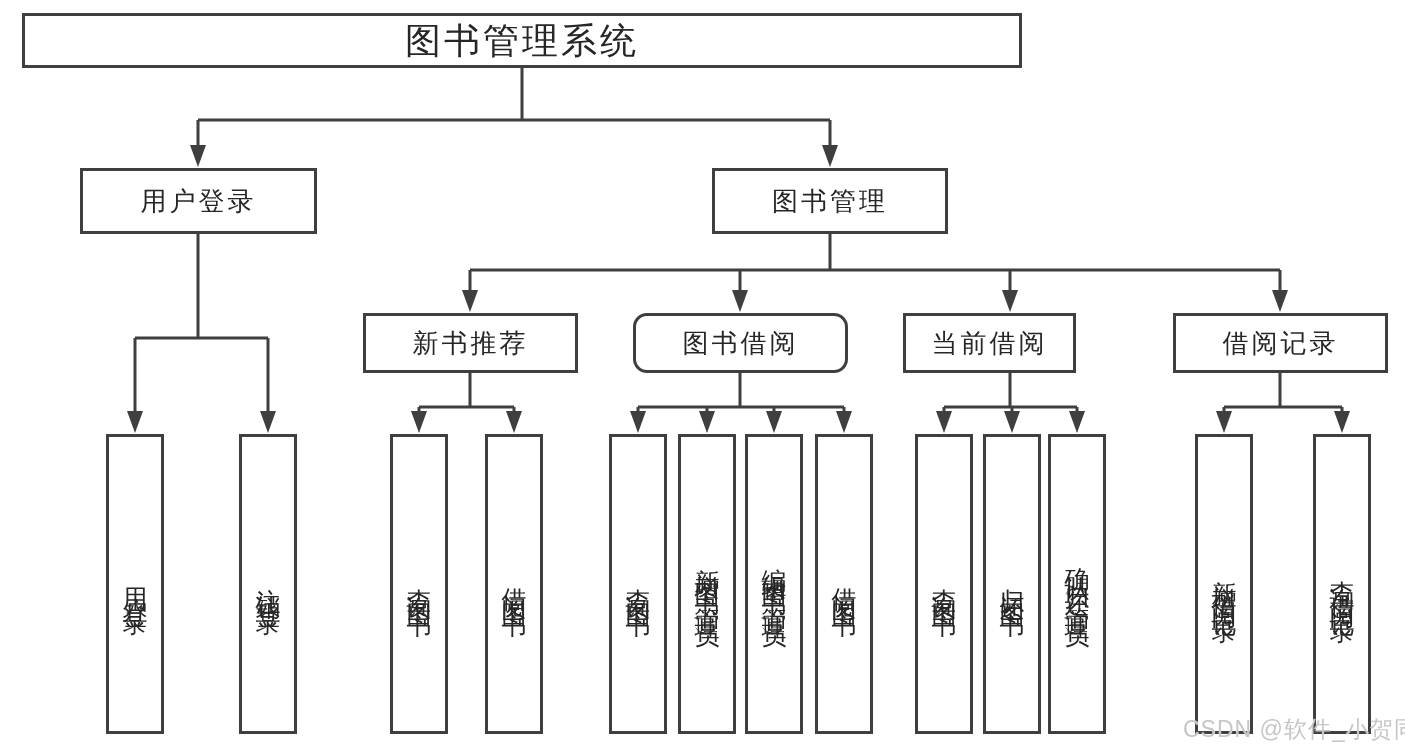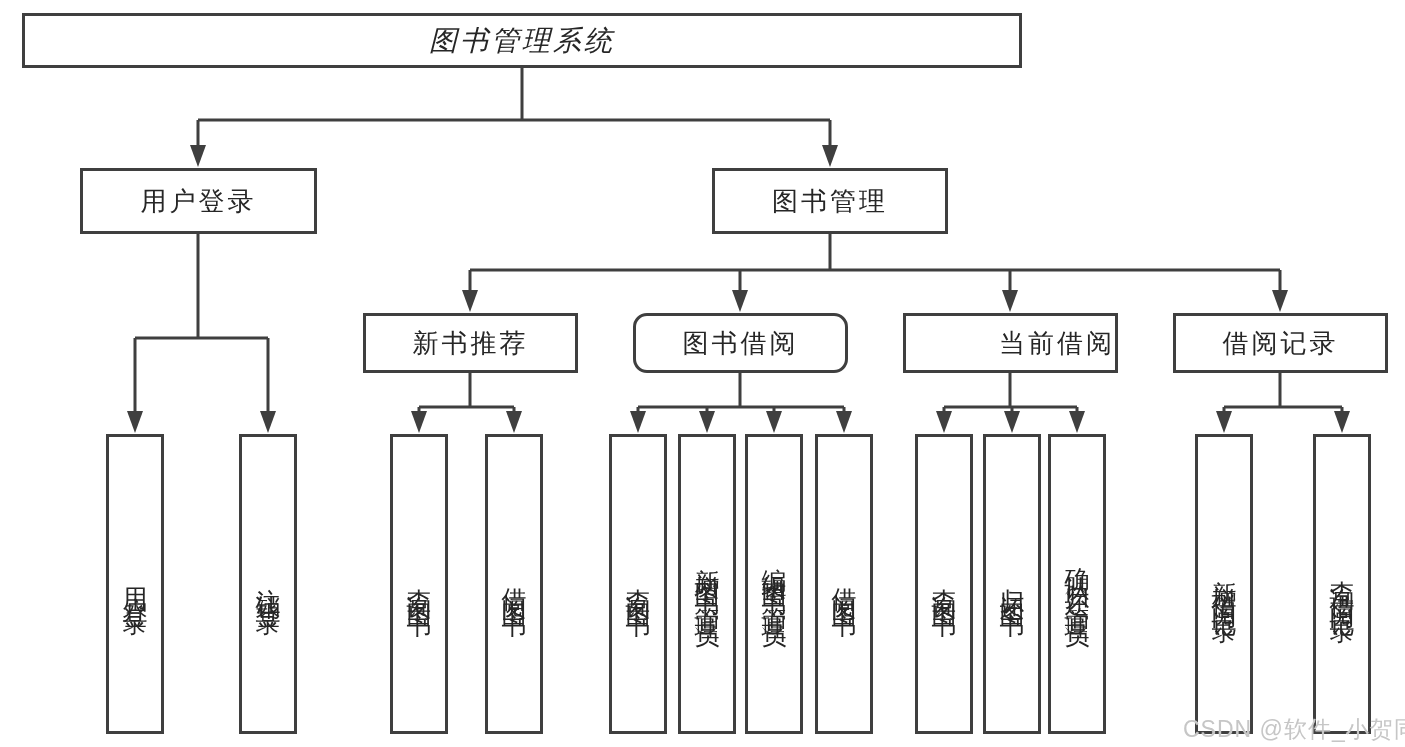--- a/index.html
+++ b/index.html
@@ -25,21 +25,21 @@
     color:var(--text);
     display:flex;align-items:center;justify-content:center;
     z-index:2;
   }
   .hbox span{
     font-size:26px;
     letter-spacing:3px;
     white-space:nowrap;
     line-height:1;
   }
-  .rootbox span{font-size:28px;letter-spacing:3px;font-style:italic;}
+  .rootbox span{font-size:36px;letter-spacing:3px;}
   .vbox{width:58px;height:300px;top:434px;}
   .vbox span{
     writing-mode:vertical-rl;
     text-orientation:mixed;
     font-size:25px;
     letter-spacing:8px;
     line-height:1;
     white-space:nowrap;
   }
   #watermark{
@@ -99,21 +99,21 @@
   <div class="box hbox" style="left:712px;top:168px;width:236px;height:66px;">
     <span>图书管理</span>
   </div>
 
   <div class="box hbox" style="left:363px;top:313px;width:215px;height:60px;">
     <span>新书推荐</span>
   </div>
   <div class="box hbox" style="left:633px;top:313px;width:215px;height:60px;border-radius:14px;">
     <span>图书借阅</span>
   </div>
-  <div class="box hbox" style="left:903px;top:313px;width:215px;height:60px;justify-content:flex-end;">
+  <div class="box hbox" style="left:903px;top:313px;width:173px;height:60px;">
     <span>当前借阅</span>
   </div>
   <div class="box hbox" style="left:1173px;top:313px;width:215px;height:60px;">
     <span>借阅记录</span>
   </div>
 
   <div class="box vbox" style="left:106px;">
     <span>用户登录</span>
   </div>
   <div class="box vbox" style="left:239px;">

